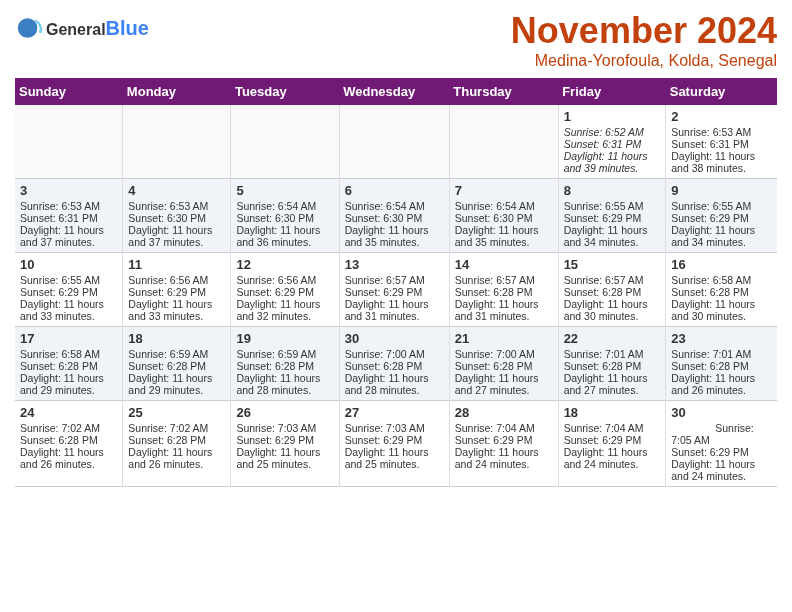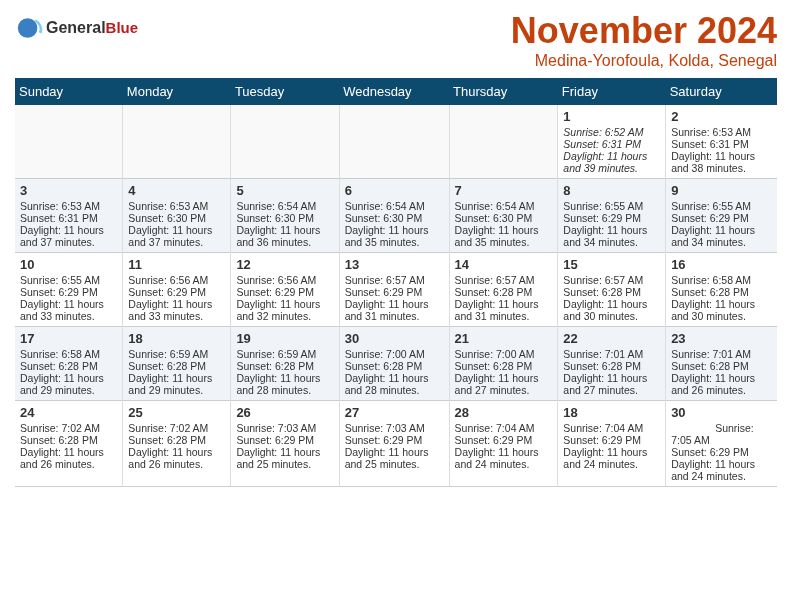--- a/index.html
+++ b/index.html
@@ -20,23 +20,23 @@
       display: flex;
       align-items: center;
       margin-top: 4px;
     }
     .logo-text-general {
       font-size: 16px;
       font-weight: bold;
       color: #333;
     }
     .logo-text-blue {
-      font-size: 15px;
-      font-weight: bold;
-      color: #b91c1c;
+      font-size: 20px;
+      font-weight: bold;
+      color: #3b82f6;
     }
     .logo-icon {
       width: 28px;
       height: 28px;
       margin-right: 3px;
     }
     .title-area {
       text-align: right;
     }
     .month-title {
@@ -47,26 +47,26 @@
     .location-title {
       font-size: 16px;
       color: #c2410c;
     }
     table {
       width: 100%;
       border-collapse: collapse;
       font-size: 11px;
     }
     thead tr th {
-      background-color: #0c4a6e;
+      background-color: #701a75;
       color: #fff;
       padding: 6px 4px;
       text-align: left;
       font-size: 13px;
-      font-weight: normal;
+      font-weight: bold;
     }
     tbody tr {
       border-bottom: 1px solid #ccc;
     }
     tbody tr:nth-child(odd) {
       background-color: #fff;
     }
     tbody tr:nth-child(even) {
       background-color: #f0f4f8;
     }

